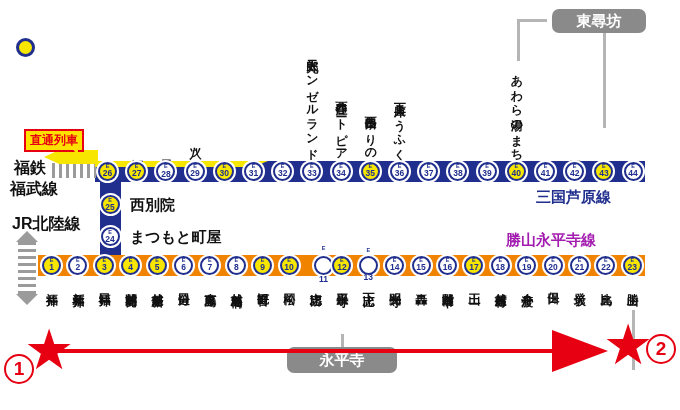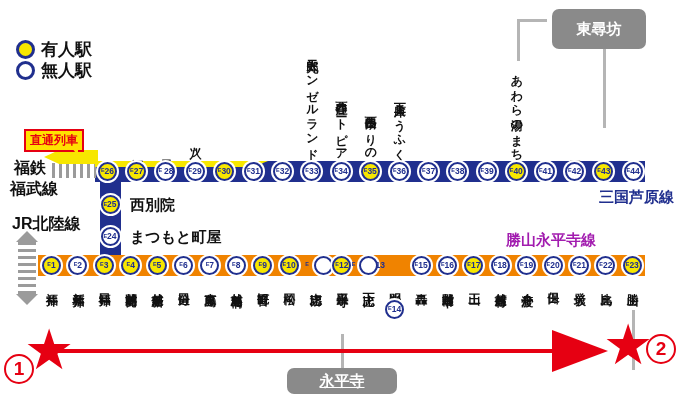--- a/index.html
+++ b/index.html
@@ -12,60 +12,60 @@
   .legend-txt{font-size:17px;font-weight:bold;color:#111;}
   
   .band{position:absolute;background:#202f8e;}
   #band-top{left:95px;top:161px;width:550px;height:21px;}
   #band-bottom{left:38px;top:255px;width:607px;height:21px;background:#f08300;}
   #band-branch{left:100px;top:172px;width:21px;height:104px;background:#202f8e;}
   #stripe-through{position:absolute;left:95px;top:161px;width:173px;height:6px;background:#f7e700;
     clip-path:polygon(0 0,100% 0,91% 100%,0 100%);z-index:2;}
   
   .st-circle{position:absolute;width:15px;height:15px;border:2.5px solid #202f8e;border-radius:50%;
-    background:#fff;box-shadow:0 0 0 2px #fff;z-index:3;display:flex;
+    background:#fff;box-shadow:0 0 0 2px #fff;z-index:3;display:flex;flex-direction:column;
     align-items:center;justify-content:center;line-height:1;}
   .st-circle.staffed{background:#f7e700;}
   .st-letter{font-size:5.5px;font-weight:bold;color:#202f8e;}
   .st-num{font-size:8.5px;font-weight:bold;color:#202f8e;margin-top:-0.5px;}
   
   .vname{position:absolute;width:20px;z-index:2;}
   .vname.top{top:0;height:158px;}
   .vname.bottom{top:281px;height:78px;}
   .vtxt{position:absolute;left:50%;transform:translateX(-50%);writing-mode:vertical-rl;
     text-orientation:upright;font-size:12px;font-weight:bold;color:#111;line-height:1;
     letter-spacing:1px;white-space:nowrap;}
   .vname.top .vtxt{bottom:3px;}
   .vname.bottom .vtxt{top:2px;}
   .hname{position:absolute;left:130px;font-size:15px;font-weight:bold;color:#111;z-index:2;}
   
   .line-label{position:absolute;font-size:15px;font-weight:bold;z-index:2;}
-  #label-mikuni{left:599px;top:188px;color:#202f8e;}
+  #label-mikuni{left:536px;top:188px;color:#202f8e;}
   #label-katsuyama{left:506px;top:231px;color:#a21caf;}
   .side-label{position:absolute;font-size:16px;font-weight:bold;color:#111;}
   #through-box{position:absolute;left:24px;top:129px;background:#ffe100;border:2px solid #e60012;
     color:#e60012;font-size:12px;font-weight:bold;padding:1px 4px;z-index:4;}
   #through-tail{position:absolute;left:66px;top:148px;width:0;height:0;
     border-left:6px solid transparent;border-right:6px solid #ffe100;border-bottom:8px solid transparent;z-index:4;}
   
   .hatch-h{position:absolute;left:52px;top:163px;width:44px;height:15px;
     background:repeating-linear-gradient(90deg,#9b9b9b 0 3px,#fff 3px 7px);z-index:1;}
   #merge-arrow{position:absolute;left:44px;top:150px;width:54px;height:14px;background:#f7e700;
     clip-path:polygon(0 50%,28% 0,100% 0,100% 100%,28% 100%);z-index:2;}
   .hatch-v{position:absolute;left:18px;top:242px;width:18px;height:52px;
     background:repeating-linear-gradient(180deg,#9b9b9b 0 3px,#fff 3px 7px);}
   .tri-up{position:absolute;left:16px;top:231px;width:0;height:0;
     border-left:11px solid transparent;border-right:11px solid transparent;border-bottom:11px solid #9b9b9b;}
   .tri-down{position:absolute;left:16px;top:294px;width:0;height:0;
     border-left:11px solid transparent;border-right:11px solid transparent;border-top:11px solid #9b9b9b;}
   
   .gray-box{position:absolute;background:#8a8a8a;color:#fff;font-size:15px;font-weight:bold;
     border-radius:7px;display:flex;align-items:center;justify-content:center;z-index:4;}
-  #box-tojinbo{left:552px;top:9px;width:94px;height:40px;}
-  #box-eiheiji{left:287px;top:368px;width:110px;height:26px;text-decoration:underline;}
+  #box-tojinbo{left:552px;top:9px;width:94px;height:24px;}
+  #box-eiheiji{left:287px;top:347px;width:110px;height:26px;}
   #box-dino{left:543px;top:368px;width:118px;height:26px;}
   .connector{position:absolute;background:#b5b5b5;z-index:1;}
   
   .red-star{position:absolute;color:#e60012;font-size:56px;line-height:1;z-index:6;
     font-family:"DejaVu Sans",sans-serif;}
   #red-line{position:absolute;left:58px;top:349px;width:500px;height:4px;background:#e60012;z-index:5;}
   #red-arrow{position:absolute;left:552px;top:330px;width:0;height:0;z-index:5;
     border-top:21px solid transparent;border-bottom:21px solid transparent;border-left:56px solid #e60012;}
   .red-marker{position:absolute;width:26px;height:26px;border:2.5px solid #e60012;border-radius:50%;
     color:#e60012;font-size:19px;font-weight:bold;display:flex;align-items:center;justify-content:center;z-index:6;
@@ -73,25 +73,20 @@
   #marker-1{left:4px;top:354px;}
   #marker-2{left:646px;top:334px;}
 </style>
 </head>
 <body>
 
 <div id="stage">
 
   <div class="legend-row" style="top:38px;">
     <span class="legend-dot staffed"></span>
-    <span class="legend-txt">有人駅</span>
-  </div>
-  <div class="legend-row" style="top:59px;">
-    <span class="legend-dot"></span>
-    <span class="legend-txt">無人駅</span>
   </div>
 
   <div id="through-box">直通列車</div>
   <div id="through-tail"></div>
   <div class="side-label" style="left:14px;top:158px;">福鉄</div>
   <div class="side-label" style="left:10px;top:179px;">福武線</div>
   <div class="side-label" style="left:12px;top:214px;">JR北陸線</div>
   <div id="merge-arrow"></div>
   <div class="hatch-h"></div>
   <div class="tri-up"></div>
@@ -330,21 +325,21 @@
       <div class="vname bottom" style="left: 332.4px;">
         <span class="vtxt">永平寺口</span>
       </div>
       <div class="st-circle" style="left: 358.8px; top: 255.5px; gap: 20px;">
         <span class="st-letter">E</span>
         <span class="st-num">13</span>
       </div>
       <div class="vname bottom" style="left: 358.8px;">
         <span class="vtxt">下志比</span>
       </div>
-      <div class="st-circle" style="left: 385.2px; top: 255.5px; margin-top: 44px;">
+      <div class="st-circle" style="left: 385.2px; top: 255.5px;">
         <span class="st-letter">E</span>
         <span class="st-num">14</span>
       </div>
       <div class="vname bottom" style="left: 385.2px;">
         <span class="vtxt">光明寺</span>
       </div>
       <div class="st-circle" style="left: 411.6px; top: 255.5px;">
         <span class="st-letter">E</span>
         <span class="st-num">15</span>
       </div>

